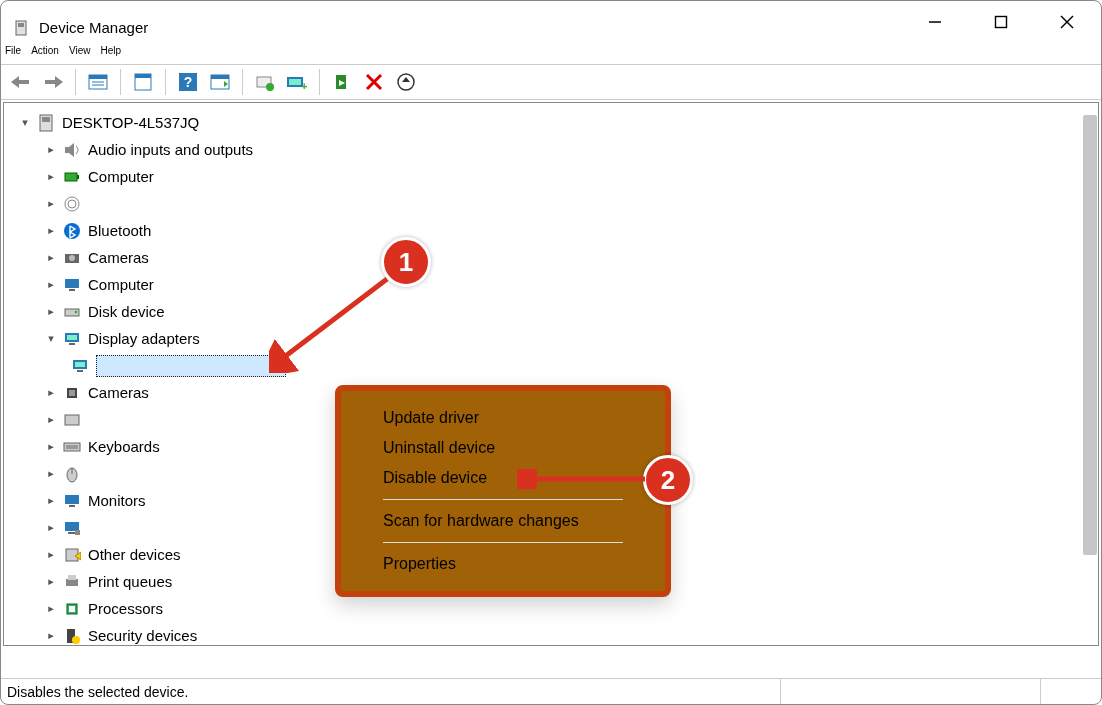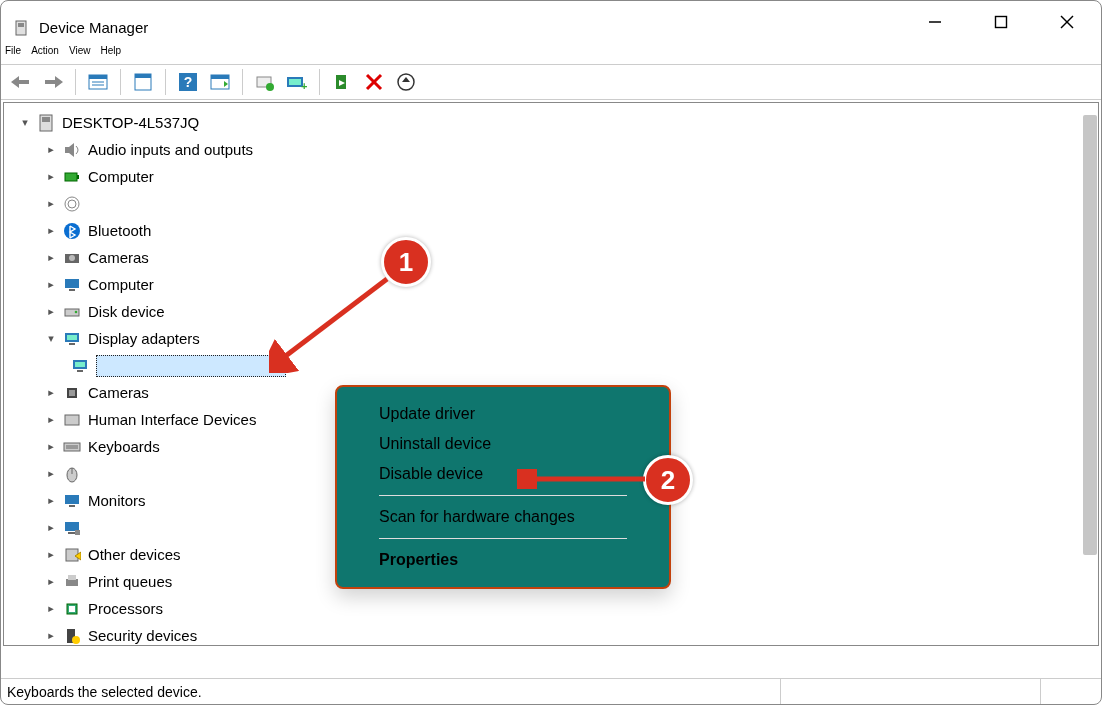--- a/index.html
+++ b/index.html
@@ -93,31 +93,31 @@
     font-size:14px;
   }
   .statusbar .cell2 { position:absolute; right:60px; top:0; bottom:0; width:1px; background:#ccc;}
   .statusbar .cell1 { position:absolute; right:320px; top:0; bottom:0; width:1px; background:#ccc;}
 
   
   .context-menu {
     position: absolute;
     left: 334px; top: 384px;
     width: 336px;
-    background: #0f766e;
-    border: 2px solid #c2410c;
+    background: #a16207;
+    border: 6px solid #c2410c;
     border-radius: 8px;
     box-shadow: 0 8px 20px rgba(0,0,0,0.18);
     padding: 12px 0 12px 0;
   }
   .cm-item {
     padding: 6px 42px;
     font-size: 16px;
   }
-  .cm-item.bold { font-weight: 700; }
+  .cm-item.bold { font-weight: 400; }
   .cm-sep { height:1px; background:#ddd; margin: 6px 42px; }
 
   
   .badge {
     position:absolute;
     width:50px; height:50px; border-radius:50%;
     background:#d93020; color:#fff;
     display:flex; align-items:center; justify-content:center;
     font-size:26px; font-weight:700;
     border:3px solid #fff;
@@ -357,21 +357,20 @@
         </span>
       <span>Cameras</span>
     </div>
     <div class="tree-row indent1">
       <span class="expander">▸</span>
       <span class="row-icon">
           <svg width="18" height="18">
             <rect x="2" y="4" width="14" height="10" fill="#ccc" stroke="#666"></rect>
           </svg>
         </span>
-      <span>Human Interface Devices</span>
     </div>
     <div class="tree-row indent1">
       <span class="expander">▸</span>
       <span class="row-icon">
           <svg width="18" height="18">
             <rect x="1" y="5" width="16" height="8" fill="#ccc" stroke="#666"></rect>
             <line x1="3" y1="8" x2="15" y2="8" stroke="#666"></line>
             <line x1="3" y1="10" x2="15" y2="10" stroke="#666"></line>
           </svg>
         </span>
@@ -473,16 +472,16 @@
 <svg class="anno" style="left:516px; top:468px;" width="140" height="20">
   <defs>
       <marker id="ah2" markerWidth="8" markerHeight="8" refX="2" refY="4" orient="auto">
         <polygon points="0,0 8,4 0,8" fill="#d93020"></polygon>
       </marker>
     </defs>
   <line x1="128" y1="10" x2="10" y2="10" stroke="#d93020" stroke-width="5" marker-end="url(#ah2)"></line>
 </svg>
 
 <div class="statusbar">
-  <span>Keyboards the selected device.</span>
+  <span>Disables the selected device.</span>
   <span class="cell1"></span>
     <span class="cell2"></span>
 </div>
 
 </body></html>

